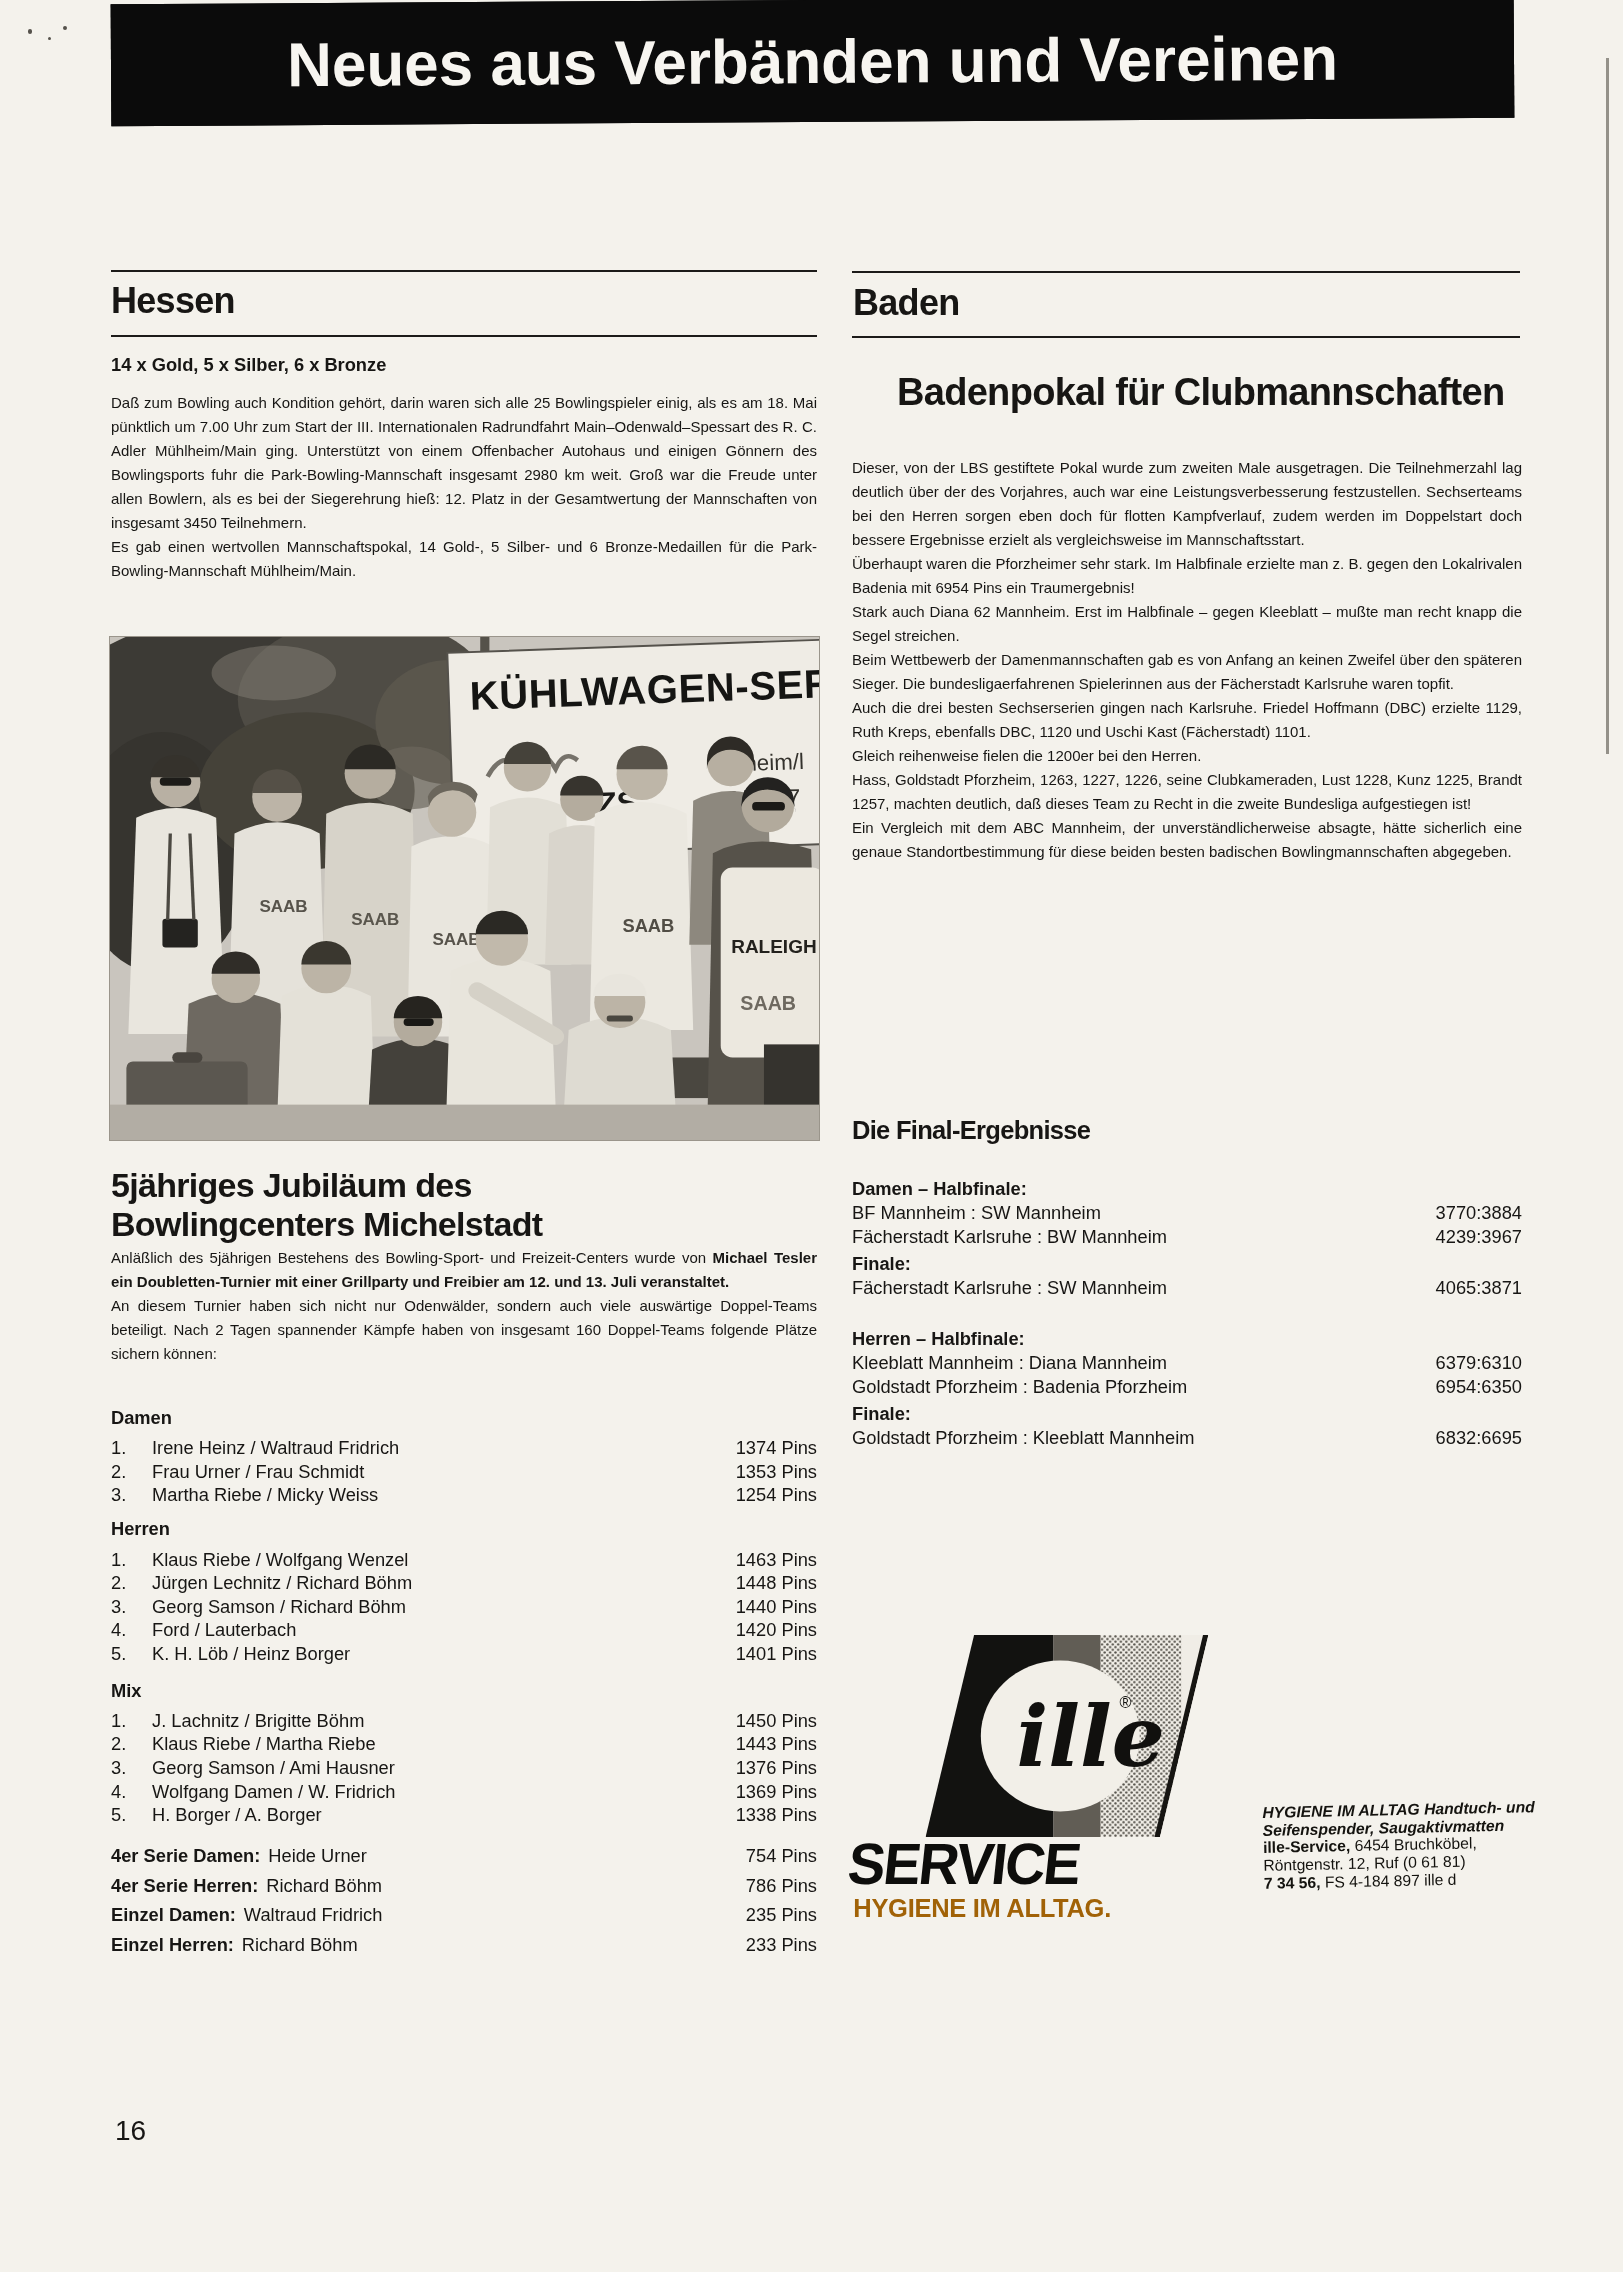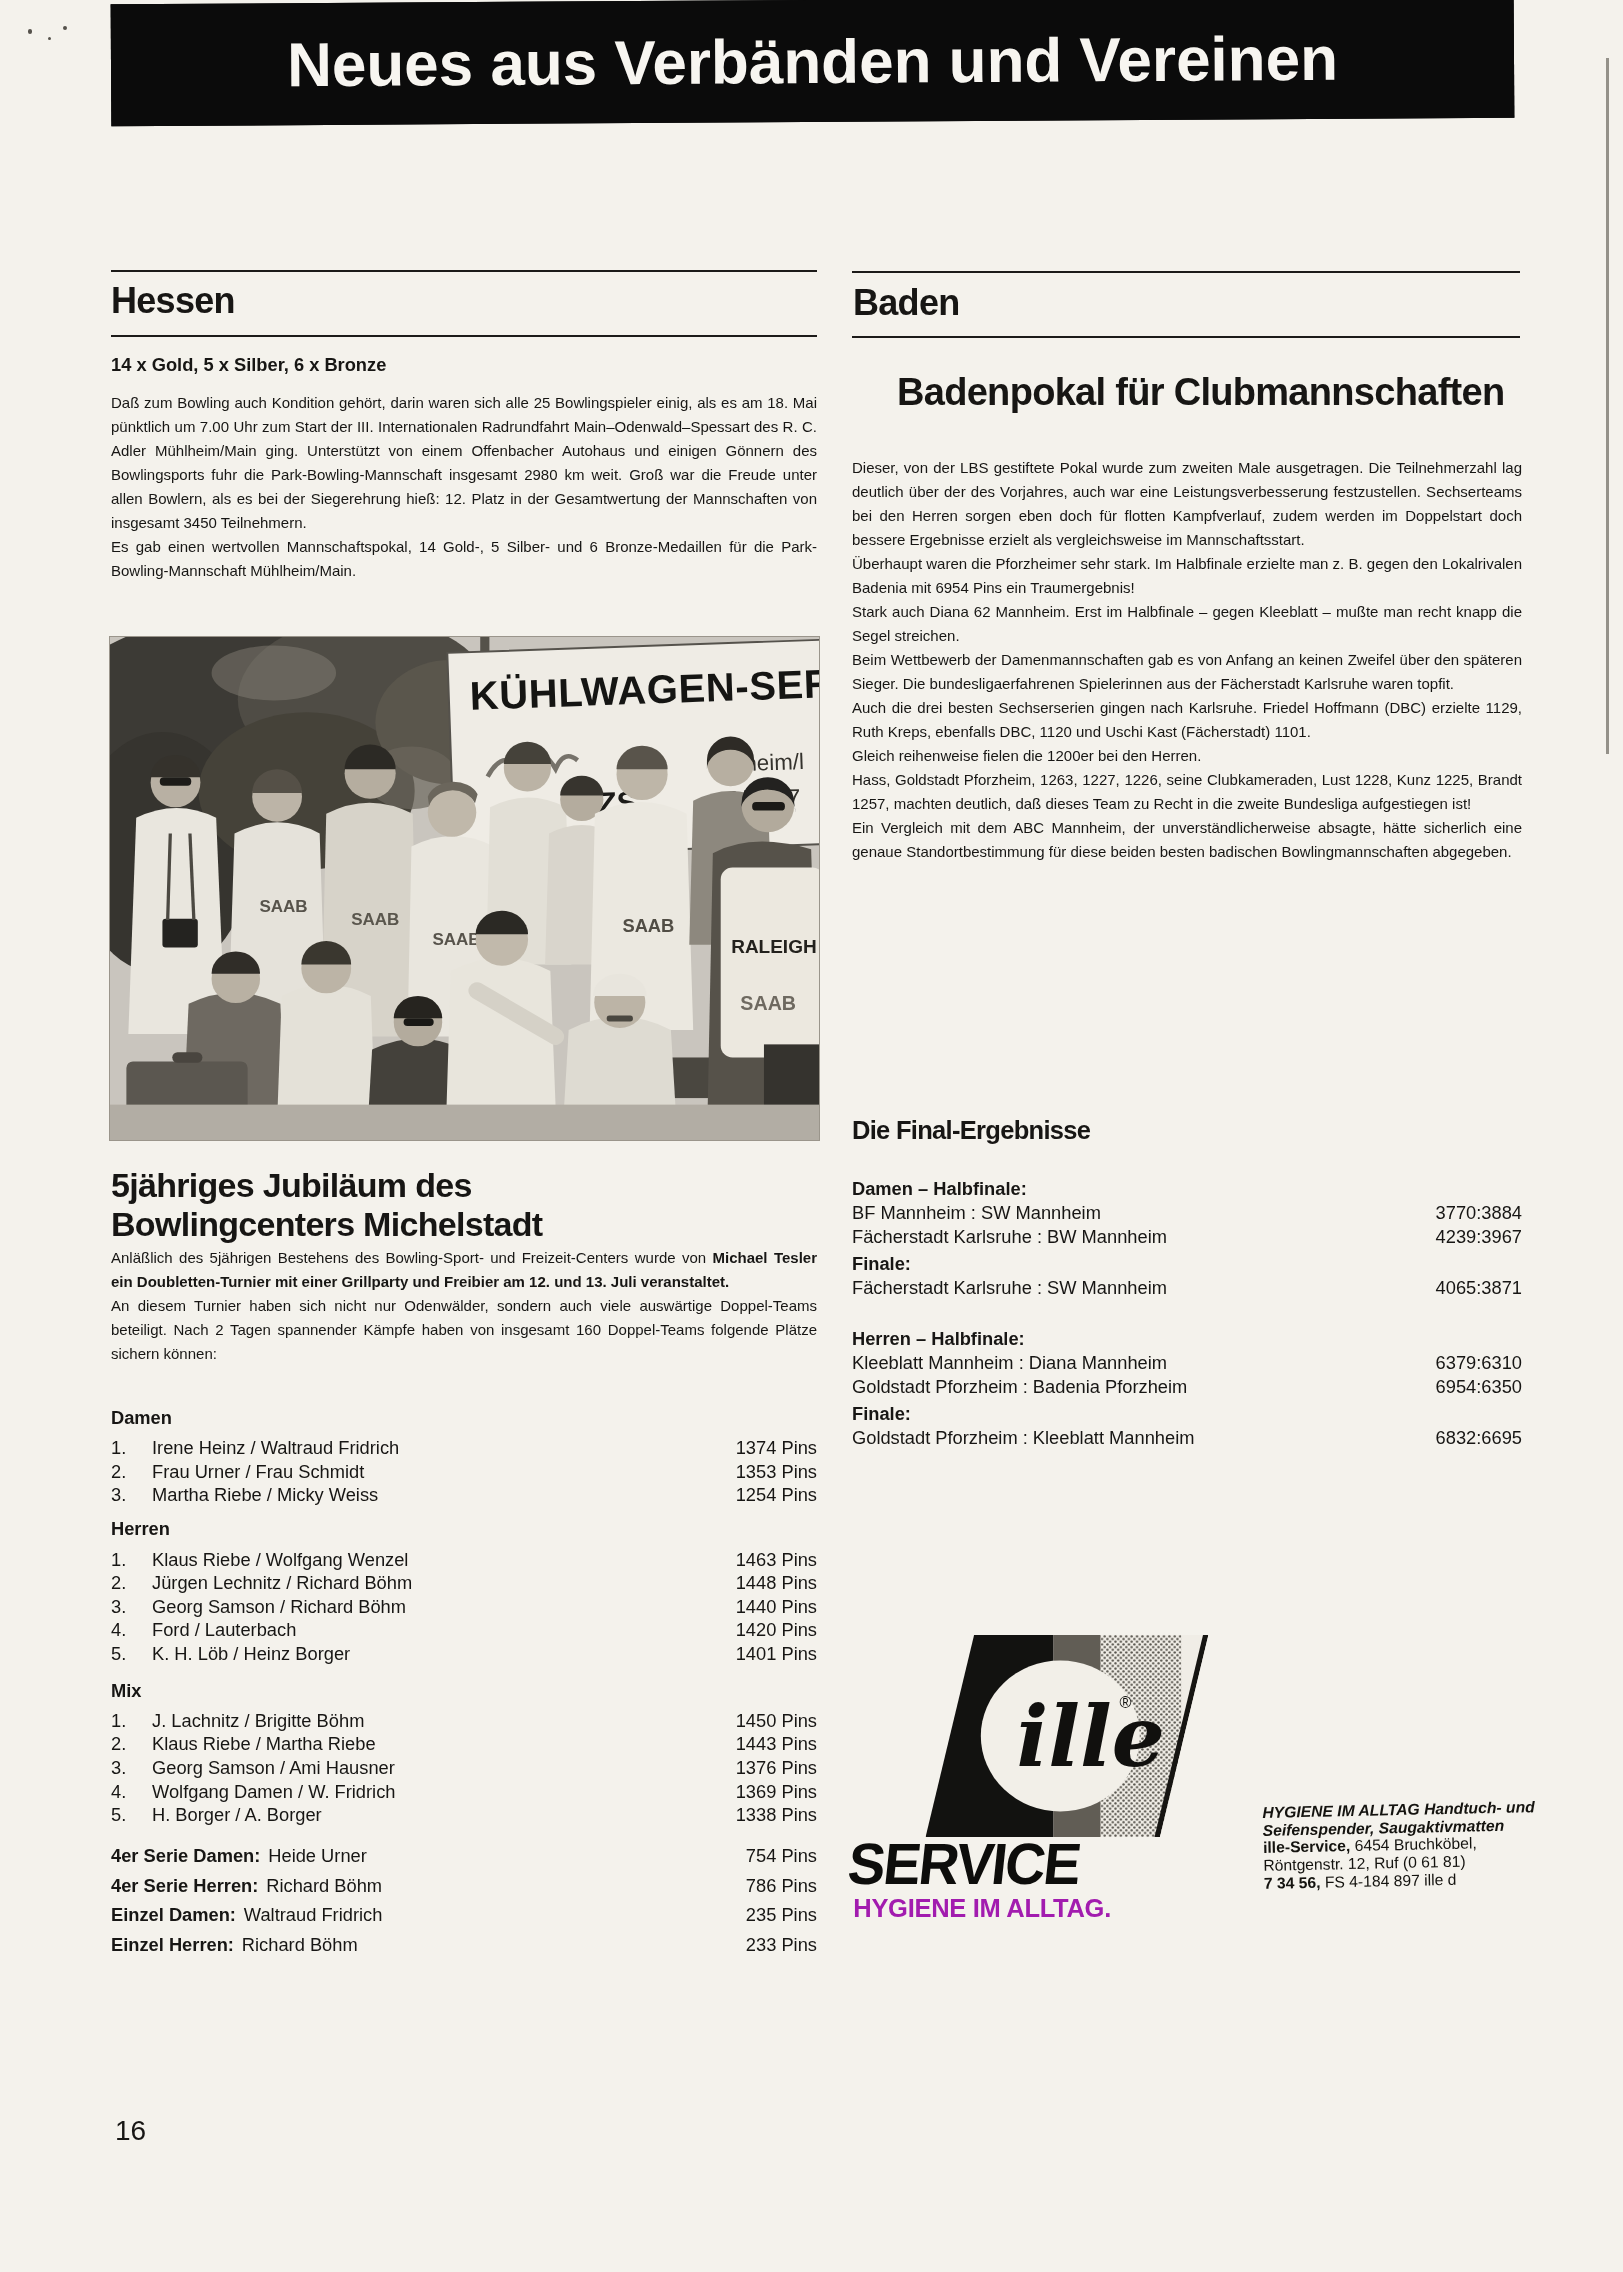--- a/index.html
+++ b/index.html
@@ -43,21 +43,21 @@
   .fhead.herrgap{margin-top:27.5px;}
   .frow{display:flex;line-height:24px;}
   .fm{flex:1;}
   .fsc{flex:none;}
   
   #ad{position:absolute;left:852px;top:1623px;width:675px;height:328px;}
   #service{
     position:absolute;left:0px;top:207px;font-size:56px;font-weight:bold;color:#0d0d0b;
     transform:skewX(-6deg) scaleY(1.04);transform-origin:left top;letter-spacing:-2px;white-space:nowrap;
   }
-  #tagline{position:absolute;left:1.3px;top:271px;font-size:25.5px;font-weight:bold;letter-spacing:-0.3px;color:#a21caf;white-space:nowrap;}
+  #tagline{position:absolute;left:1.3px;top:271px;font-size:25.5px;font-weight:bold;letter-spacing:-0.3px;color:#a16207;white-space:nowrap;}
   #ad-address{position:absolute;left:411px;top:178px;width:275px;font-size:15.7px;line-height:17.7px;transform:rotate(-1.2deg);color:#14130f;}
   #ad-address .ln{white-space:nowrap;}
   .abi{font-weight:bold;font-style:italic;}
   .ab{font-weight:bold;}
   
   #pgnum{position:absolute;left:115px;top:2115px;font-size:28px;}
   
   .speck{position:absolute;background:#55524c;border-radius:50%;}
   #scanline{position:absolute;left:1606px;top:58px;width:2.6px;height:696px;background:#454239;opacity:.55;}
   svg{display:block;}

